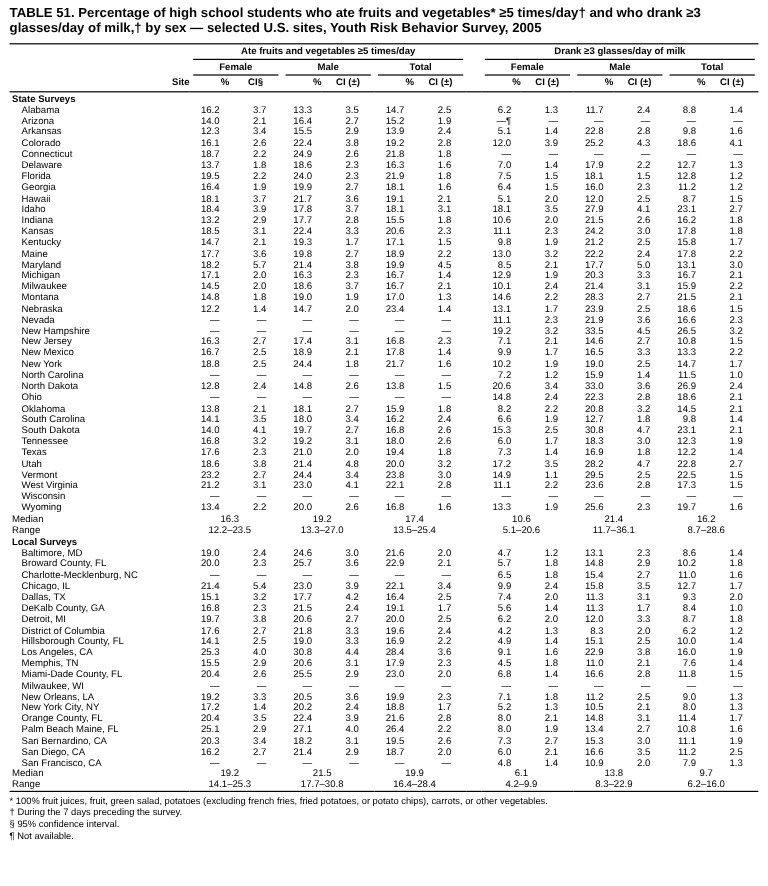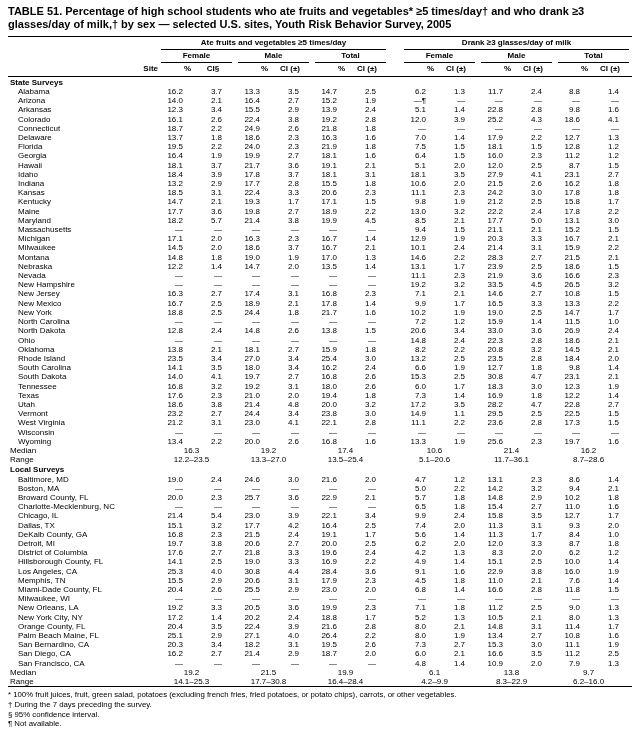--- a/index.html
+++ b/index.html
@@ -356,36 +356,20 @@
           <td class="ci">4.5</td>
           <td></td>
           <td class="pct">8.5</td>
           <td class="ci">2.1</td>
           <td class="pct">17.7</td>
           <td class="ci">5.0</td>
           <td class="pct">13.1</td>
           <td class="ci">3.0</td>
         </tr>
         <tr>
-          <td class="site">Massachusetts</td>
-          <td class="pct">—</td>
-          <td class="ci">—</td>
-          <td class="pct">—</td>
-          <td class="ci">—</td>
-          <td class="pct">—</td>
-          <td class="ci">—</td>
-          <td></td>
-          <td class="pct">9.4</td>
-          <td class="ci">1.5</td>
-          <td class="pct">21.1</td>
-          <td class="ci">2.1</td>
-          <td class="pct">15.2</td>
-          <td class="ci">1.5</td>
-        </tr>
-        <tr>
           <td class="site">Michigan</td>
           <td class="pct">17.1</td>
           <td class="ci">2.0</td>
           <td class="pct">16.3</td>
           <td class="ci">2.3</td>
           <td class="pct">16.7</td>
           <td class="ci">1.4</td>
           <td></td>
           <td class="pct">12.9</td>
           <td class="ci">1.9</td>
@@ -425,21 +409,21 @@
           <td class="ci">2.7</td>
           <td class="pct">21.5</td>
           <td class="ci">2.1</td>
         </tr>
         <tr>
           <td class="site">Nebraska</td>
           <td class="pct">12.2</td>
           <td class="ci">1.4</td>
           <td class="pct">14.7</td>
           <td class="ci">2.0</td>
-          <td class="pct">13.5</td>
+          <td class="pct">23.4</td>
           <td class="ci">1.4</td>
           <td></td>
           <td class="pct">13.1</td>
           <td class="ci">1.7</td>
           <td class="pct">23.9</td>
           <td class="ci">2.5</td>
           <td class="pct">18.6</td>
           <td class="ci">1.5</td>
         </tr>
         <tr>
@@ -578,36 +562,20 @@
           <td class="ci">2.7</td>
           <td class="pct">15.9</td>
           <td class="ci">1.8</td>
           <td></td>
           <td class="pct">8.2</td>
           <td class="ci">2.2</td>
           <td class="pct">20.8</td>
           <td class="ci">3.2</td>
           <td class="pct">14.5</td>
           <td class="ci">2.1</td>
-        </tr>
-        <tr>
-          <td class="site">Rhode Island</td>
-          <td class="pct">23.5</td>
-          <td class="ci">3.4</td>
-          <td class="pct">27.0</td>
-          <td class="ci">3.4</td>
-          <td class="pct">25.4</td>
-          <td class="ci">3.0</td>
-          <td></td>
-          <td class="pct">13.2</td>
-          <td class="ci">2.5</td>
-          <td class="pct">23.5</td>
-          <td class="ci">2.8</td>
-          <td class="pct">18.4</td>
-          <td class="ci">2.0</td>
         </tr>
         <tr>
           <td class="site">South Carolina</td>
           <td class="pct">14.1</td>
           <td class="ci">3.5</td>
           <td class="pct">18.0</td>
           <td class="ci">3.4</td>
           <td class="pct">16.2</td>
           <td class="ci">2.4</td>
           <td></td>
@@ -777,36 +745,20 @@
           <td class="ci">3.0</td>
           <td class="pct">21.6</td>
           <td class="ci">2.0</td>
           <td></td>
           <td class="pct">4.7</td>
           <td class="ci">1.2</td>
           <td class="pct">13.1</td>
           <td class="ci">2.3</td>
           <td class="pct">8.6</td>
           <td class="ci">1.4</td>
-        </tr>
-        <tr>
-          <td class="site">Boston, MA</td>
-          <td class="pct">—</td>
-          <td class="ci">—</td>
-          <td class="pct">—</td>
-          <td class="ci">—</td>
-          <td class="pct">—</td>
-          <td class="ci">—</td>
-          <td></td>
-          <td class="pct">5.0</td>
-          <td class="ci">2.2</td>
-          <td class="pct">14.2</td>
-          <td class="ci">3.2</td>
-          <td class="pct">9.4</td>
-          <td class="ci">2.1</td>
         </tr>
         <tr>
           <td class="site">Broward County, FL</td>
           <td class="pct">20.0</td>
           <td class="ci">2.3</td>
           <td class="pct">25.7</td>
           <td class="ci">3.6</td>
           <td class="pct">22.9</td>
           <td class="ci">2.1</td>
           <td></td>

